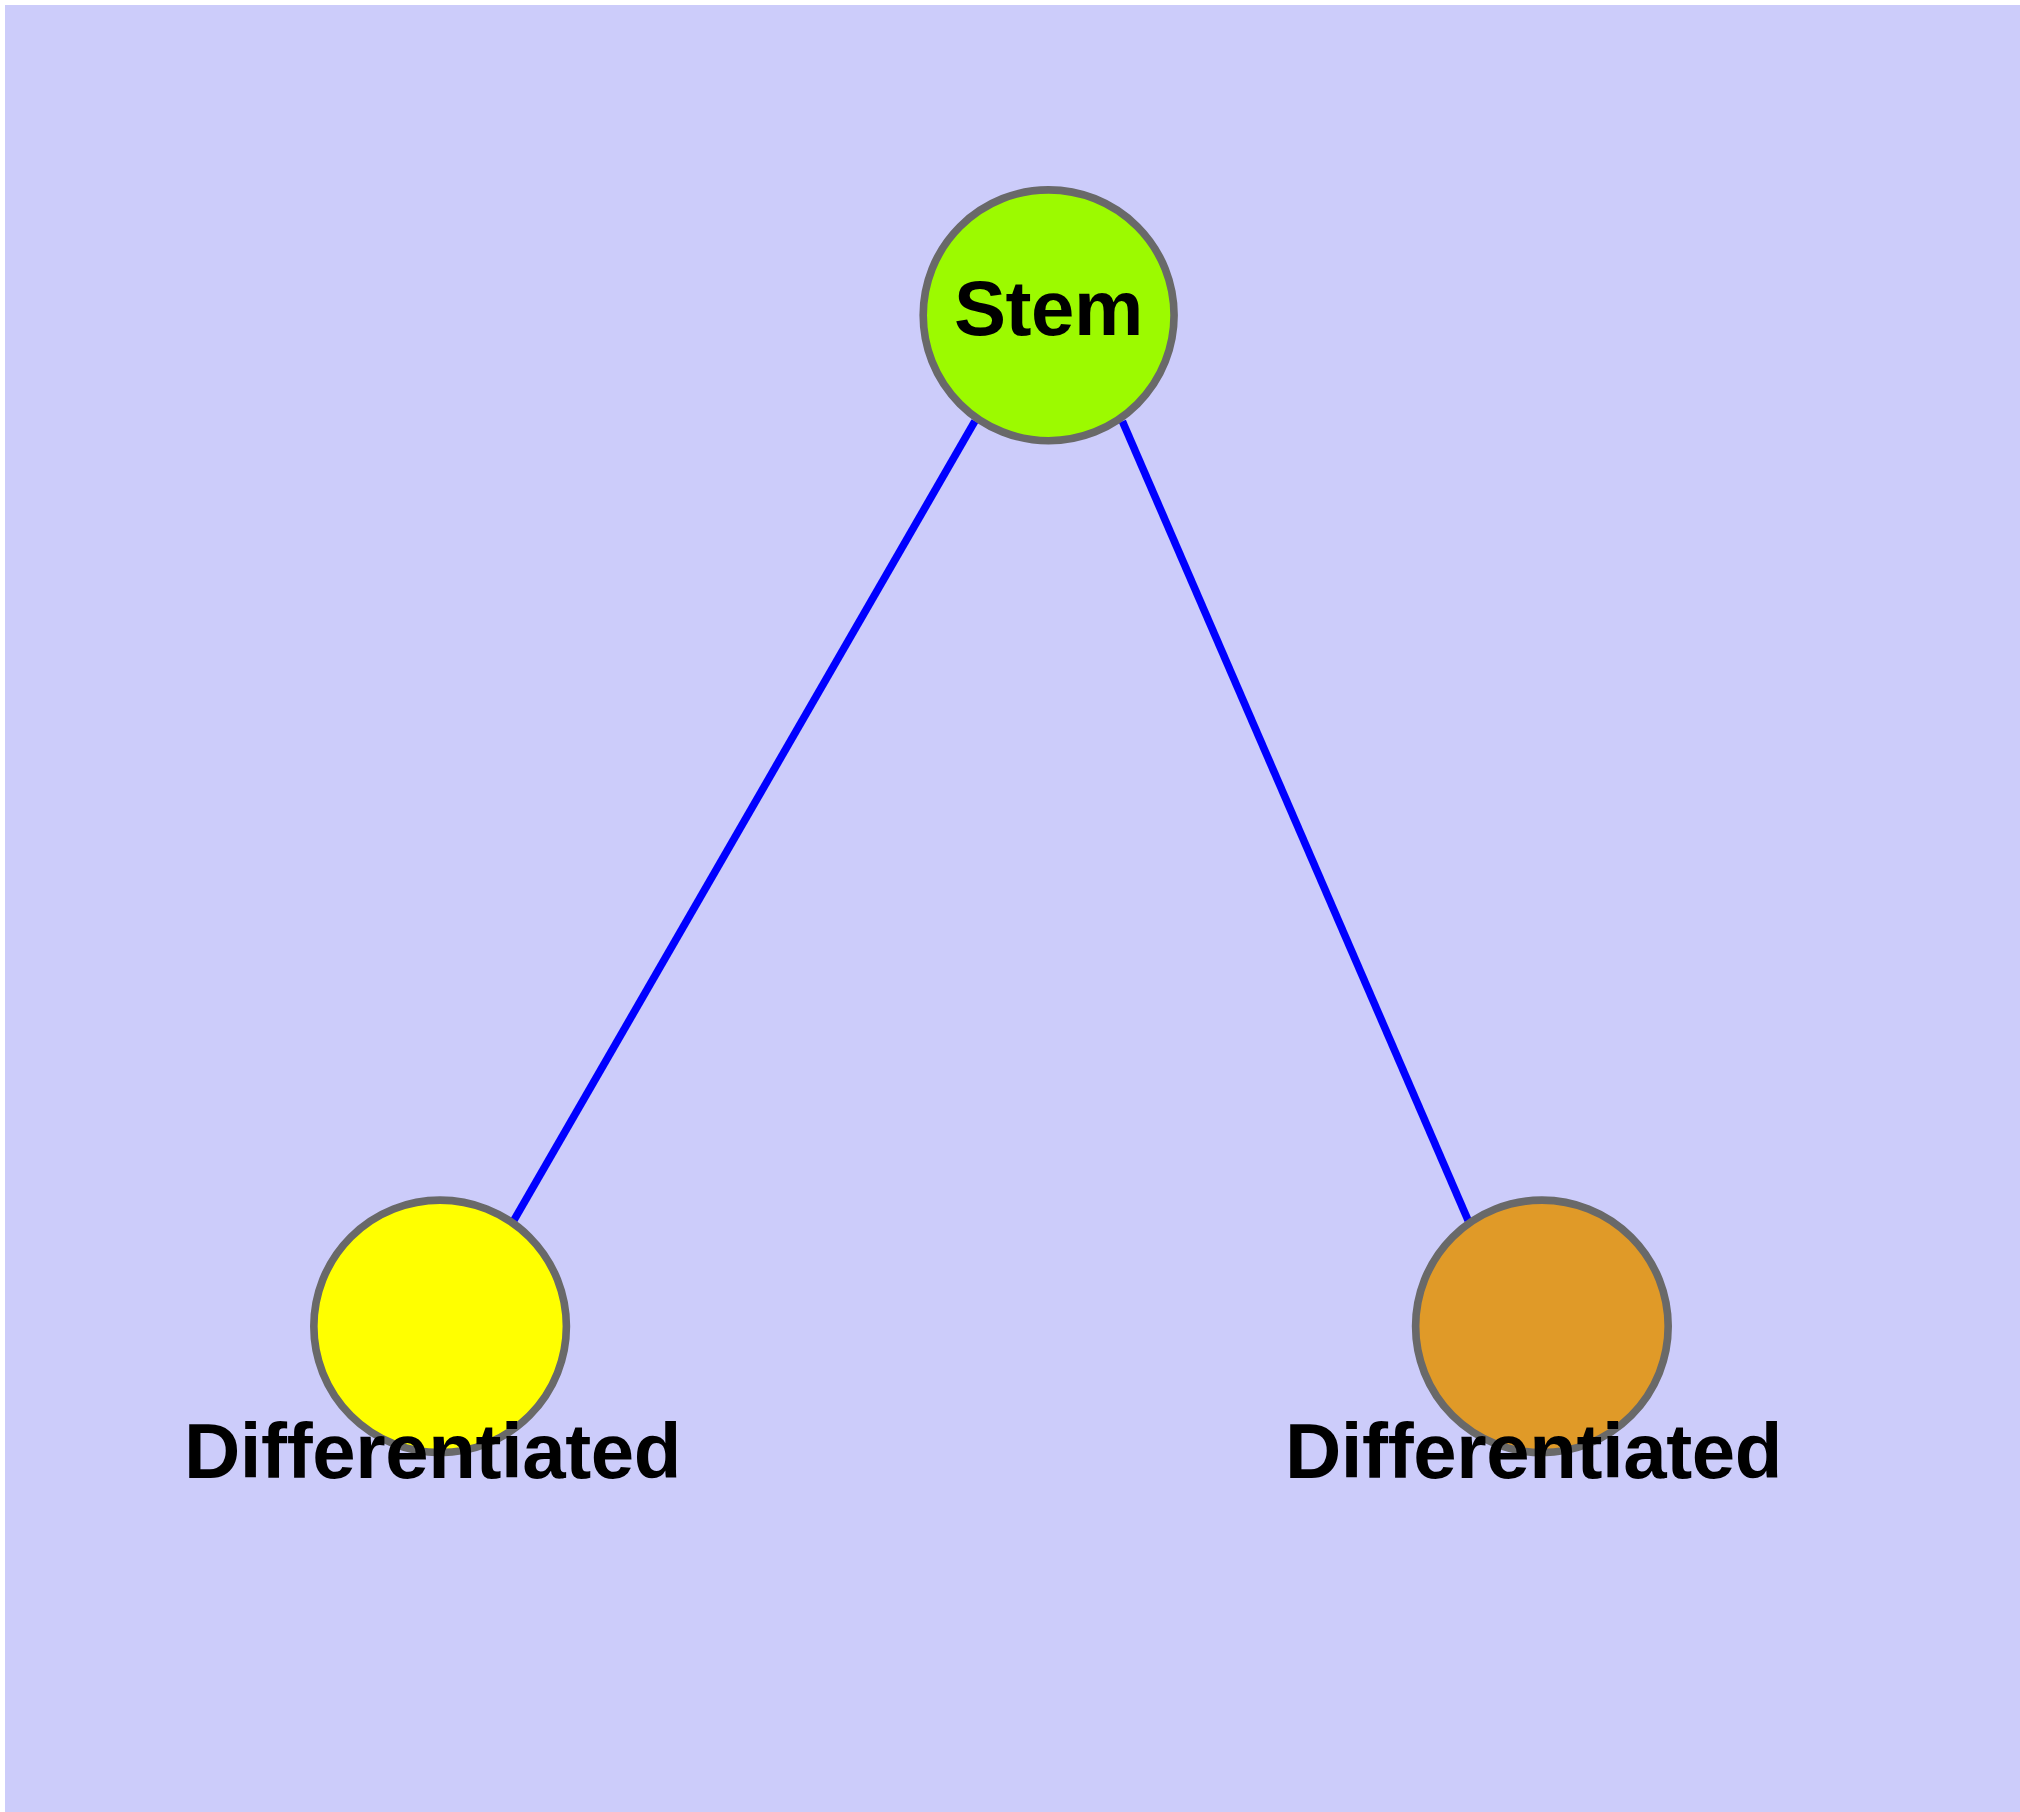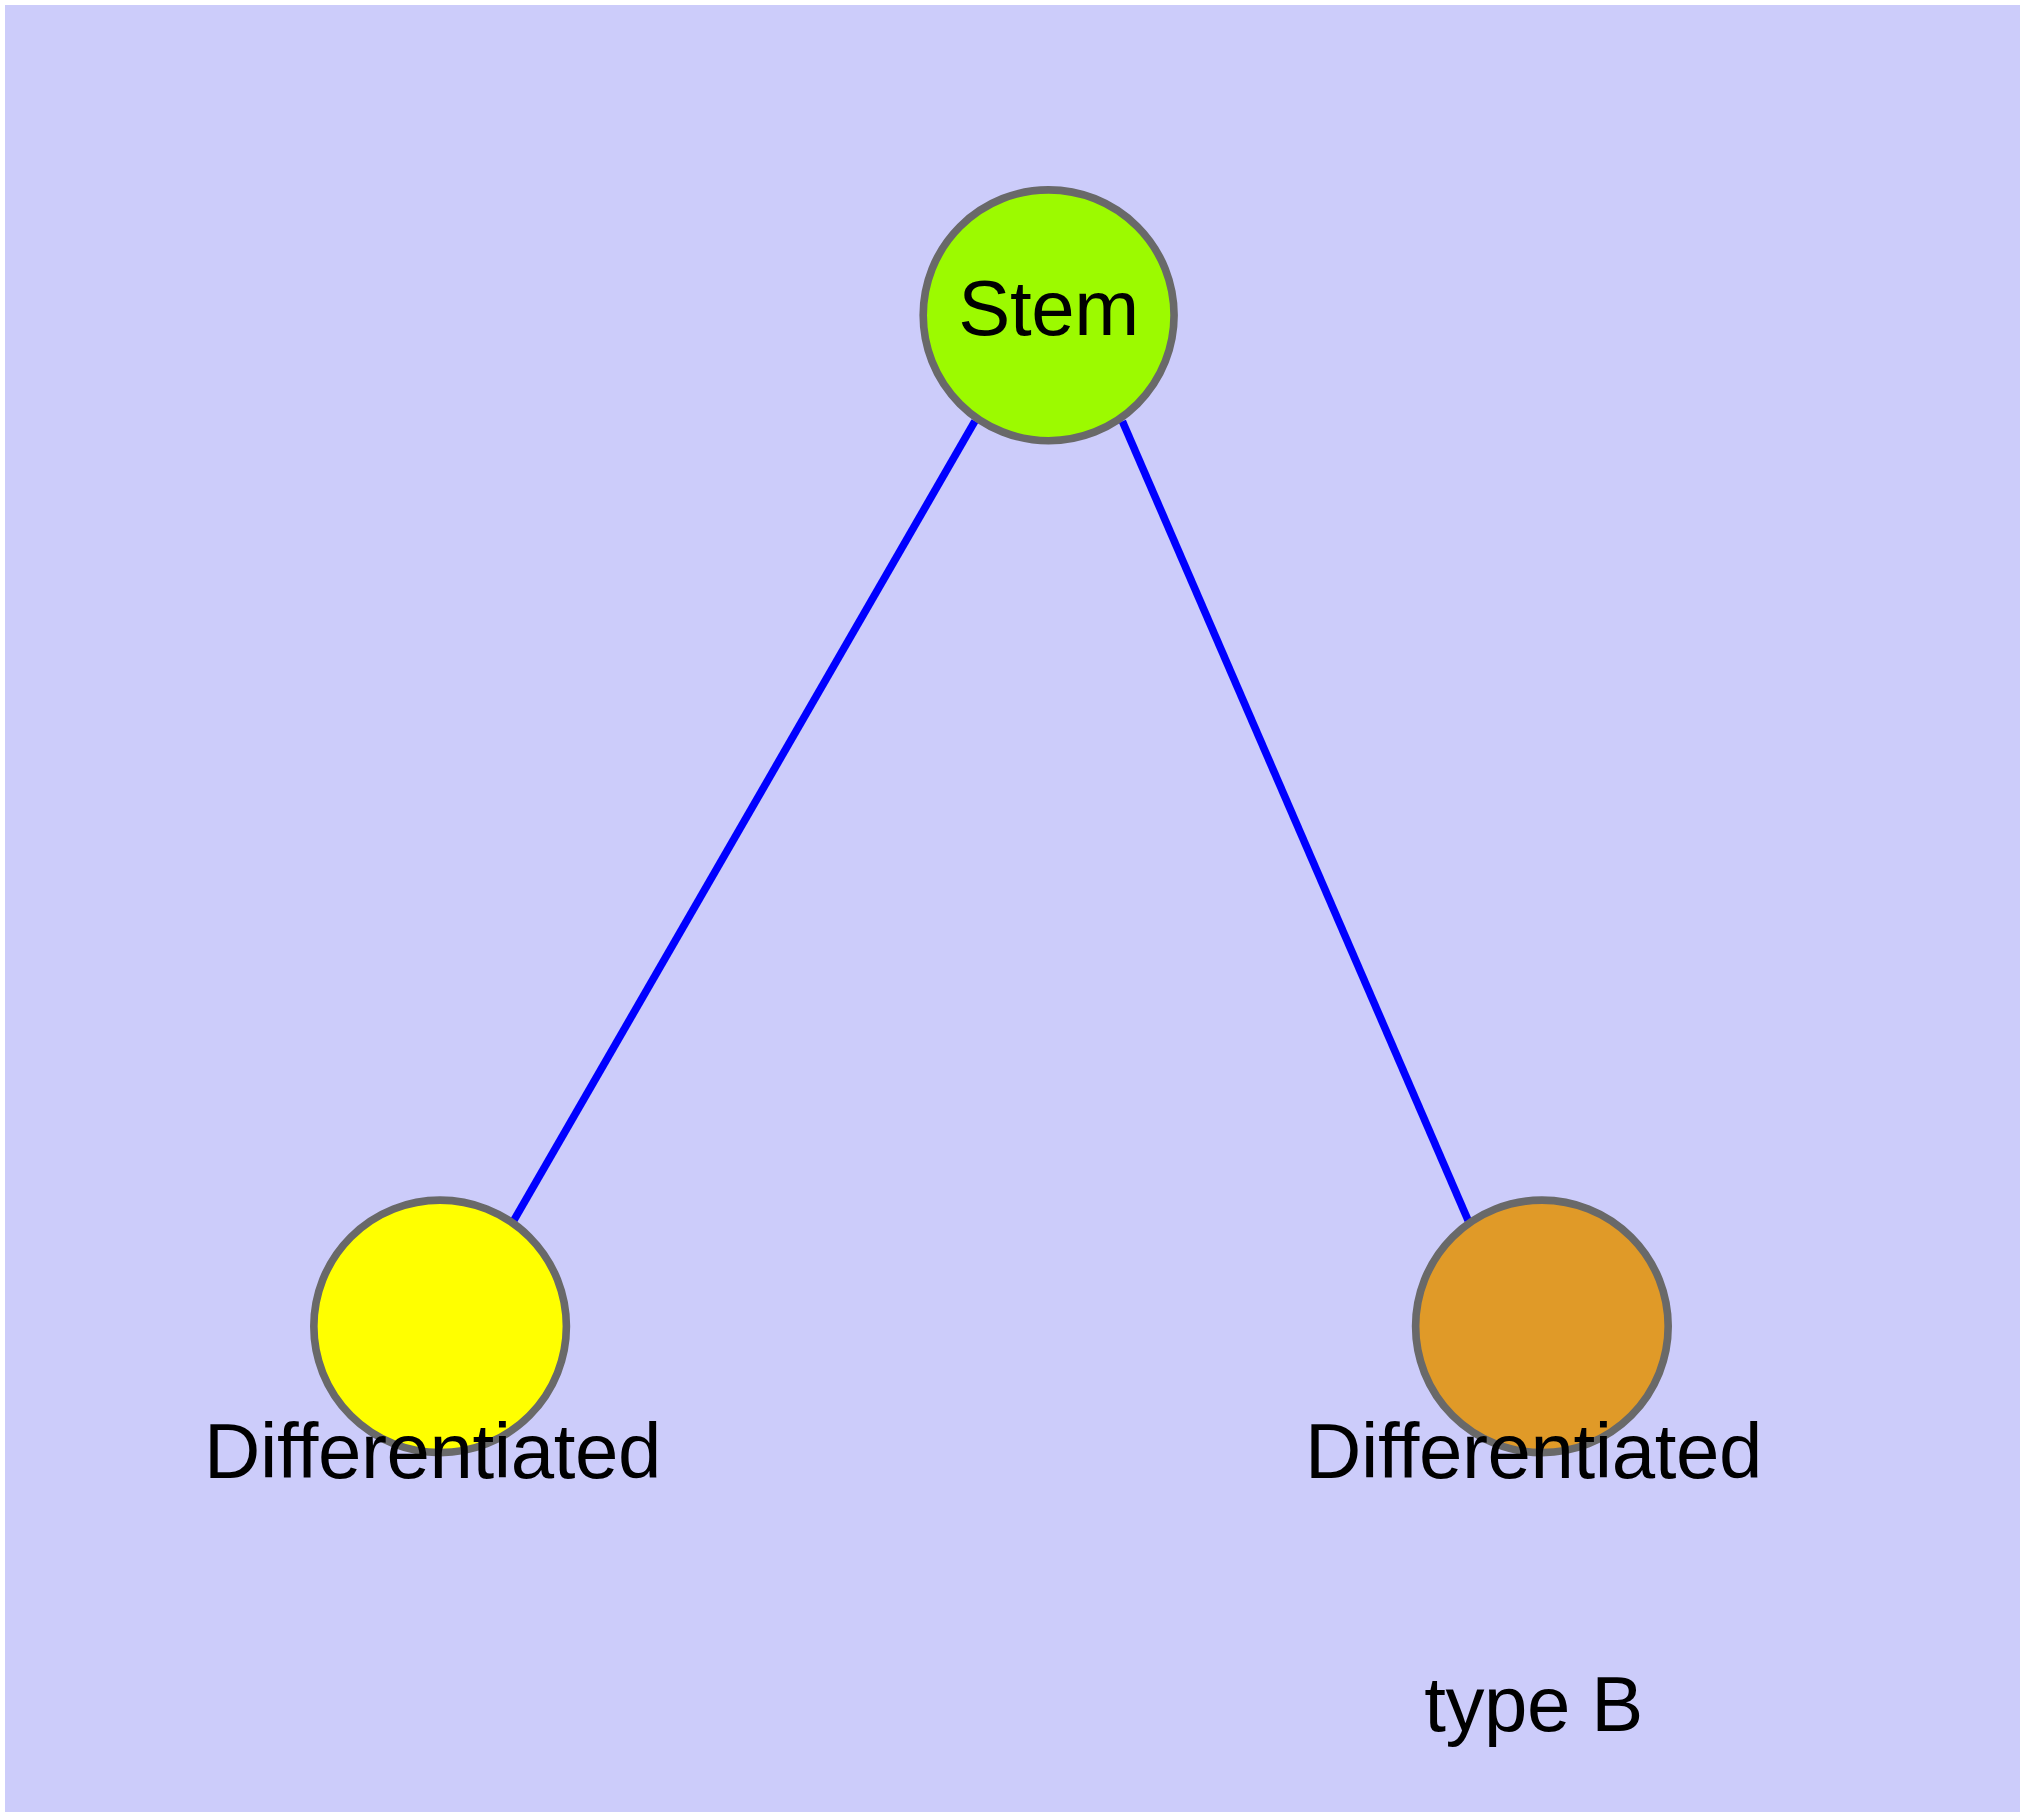--- a/index.html
+++ b/index.html
@@ -37,21 +37,21 @@
     stroke-width: 9;
   }
   .edge-line {
     stroke: #0000ff;
     stroke-width: 9;
     stroke-linecap: butt;
   }
   .node-label {
     position: absolute;
     color: #000000;
-    font-weight: normal;
+    font-weight: bold;
     text-align: center;
     line-height: 1.08;
     white-space: pre;
     letter-spacing: -0.4px;
     pointer-events: none;
   }
   .label-stem {
     font-size: 78px;
   }
   .label-diff {
@@ -80,17 +80,16 @@
   </svg>
 
   <div class="node-label label-stem" style="left:794px; top:266px; width:509px;">Stem</div>
 
   <div class="node-label label-diff" style="left:170px; top:1241px; width:525px;">
     <div>Differentiated</div>
   </div>
 
   <div class="node-label label-diff" style="left:1271px; top:1241px; width:525px;">
     <div>Differentiated</div>
-    <div>type B</div>
   </div>
 
 </div>
 
 
 </body></html>

